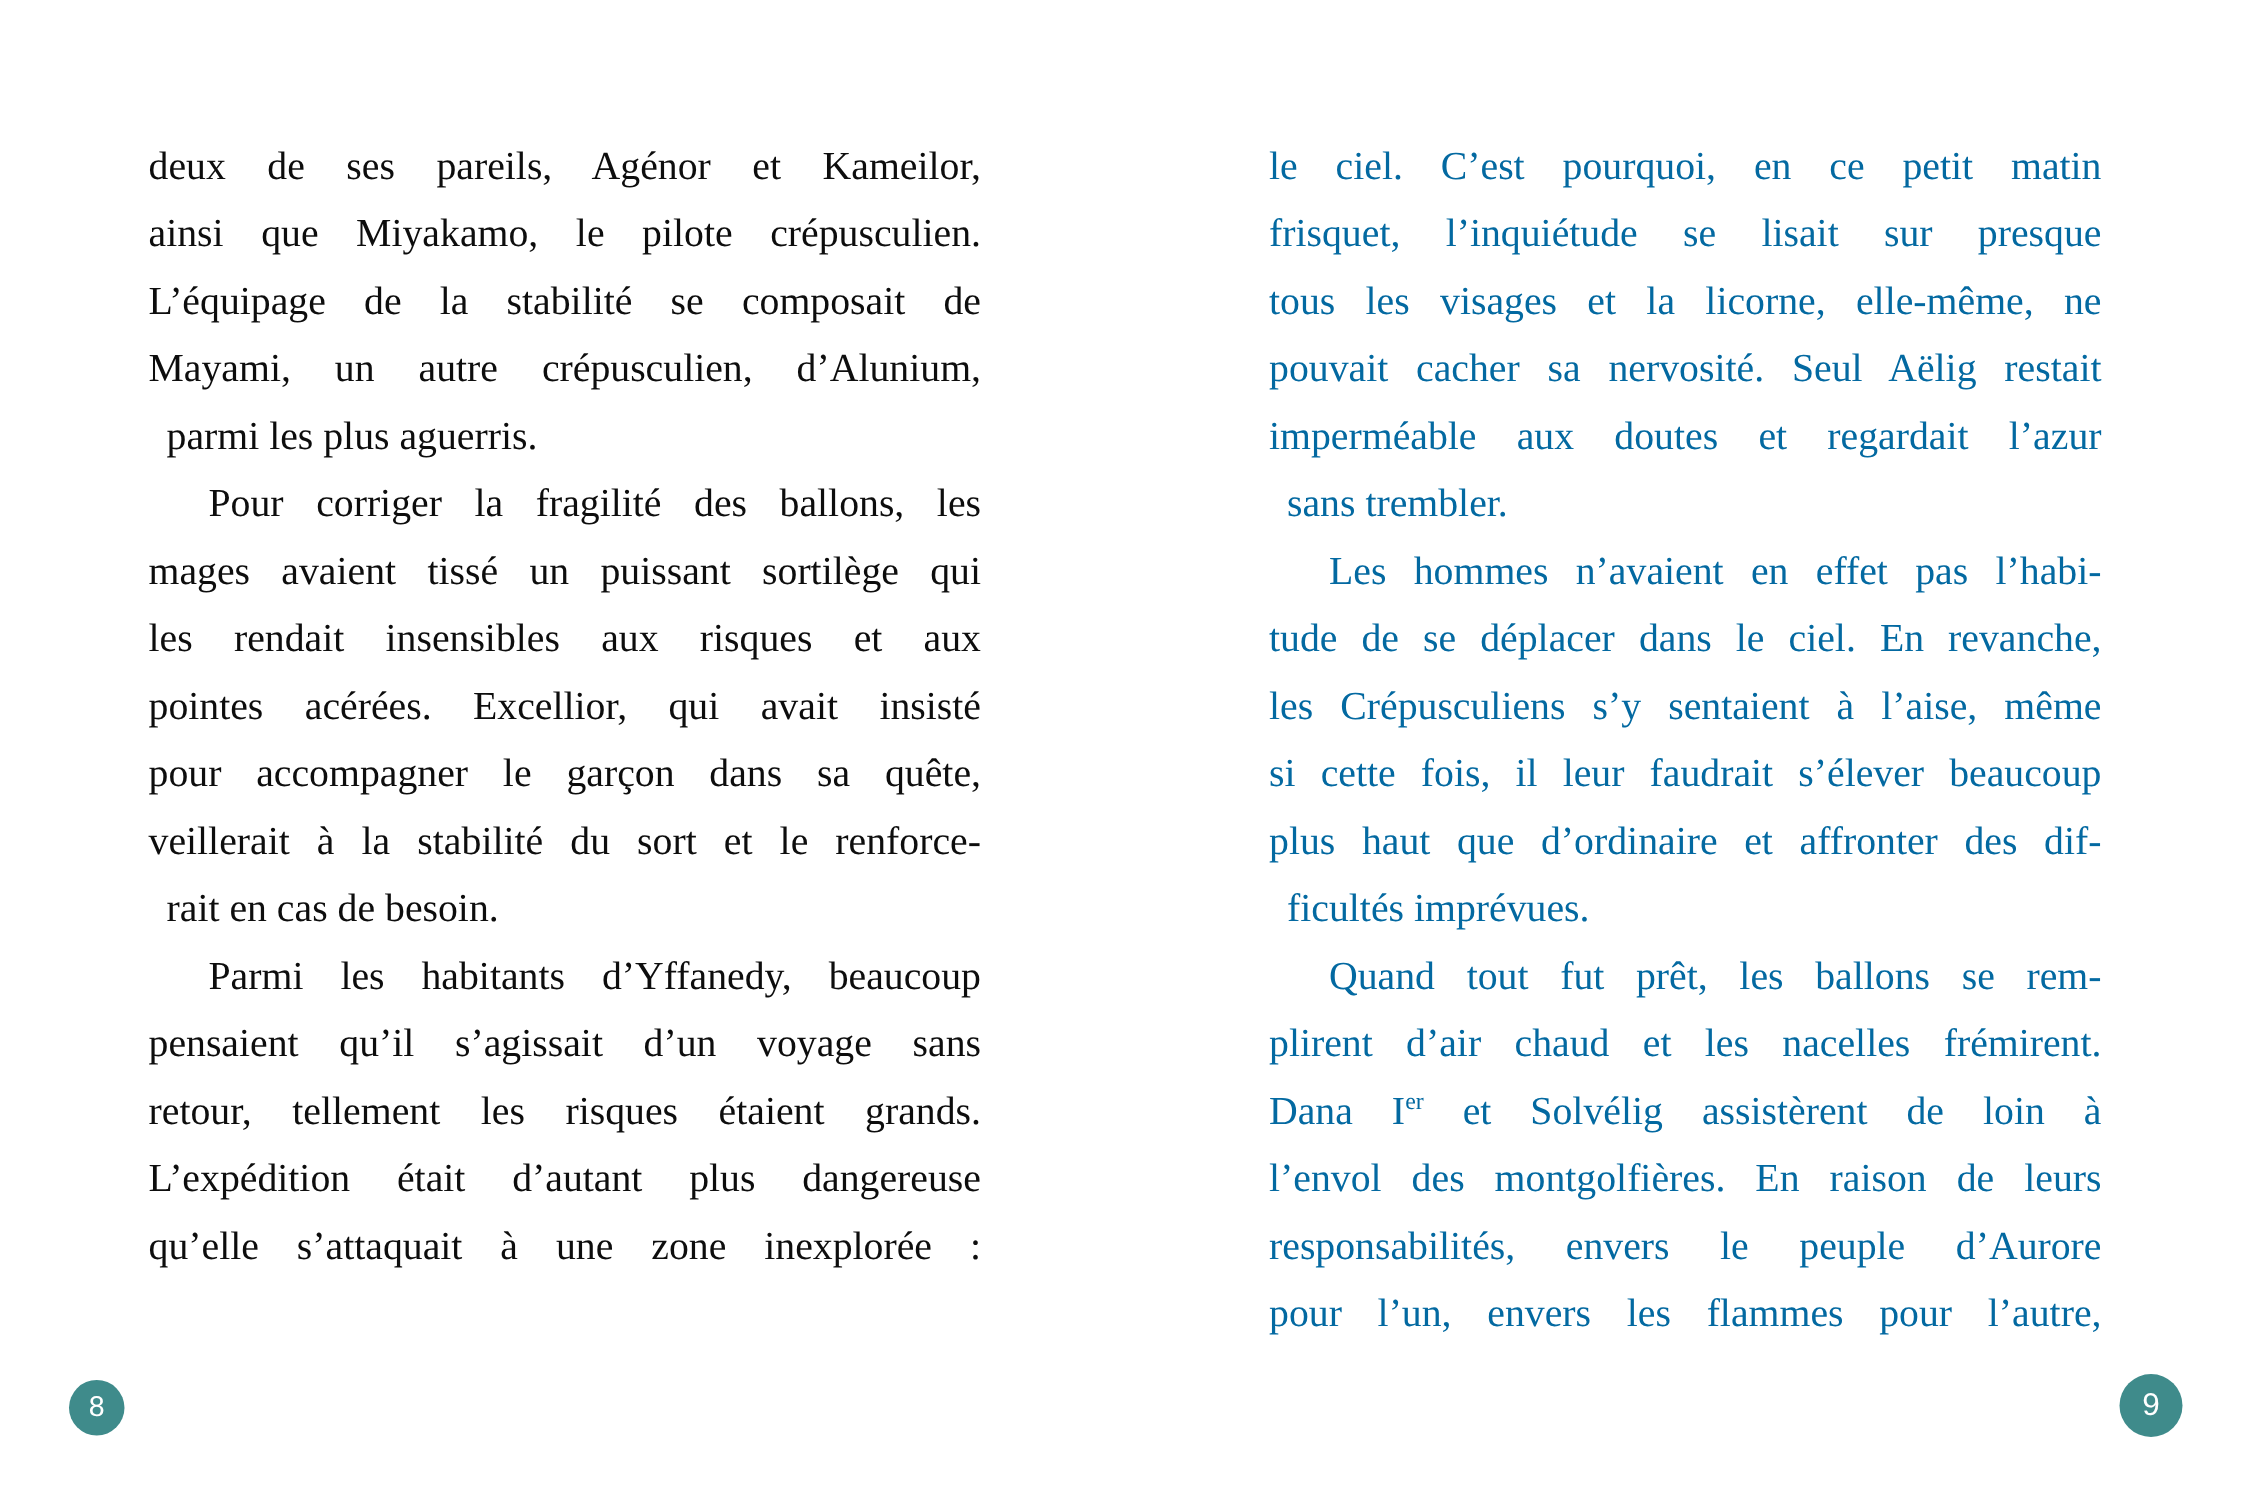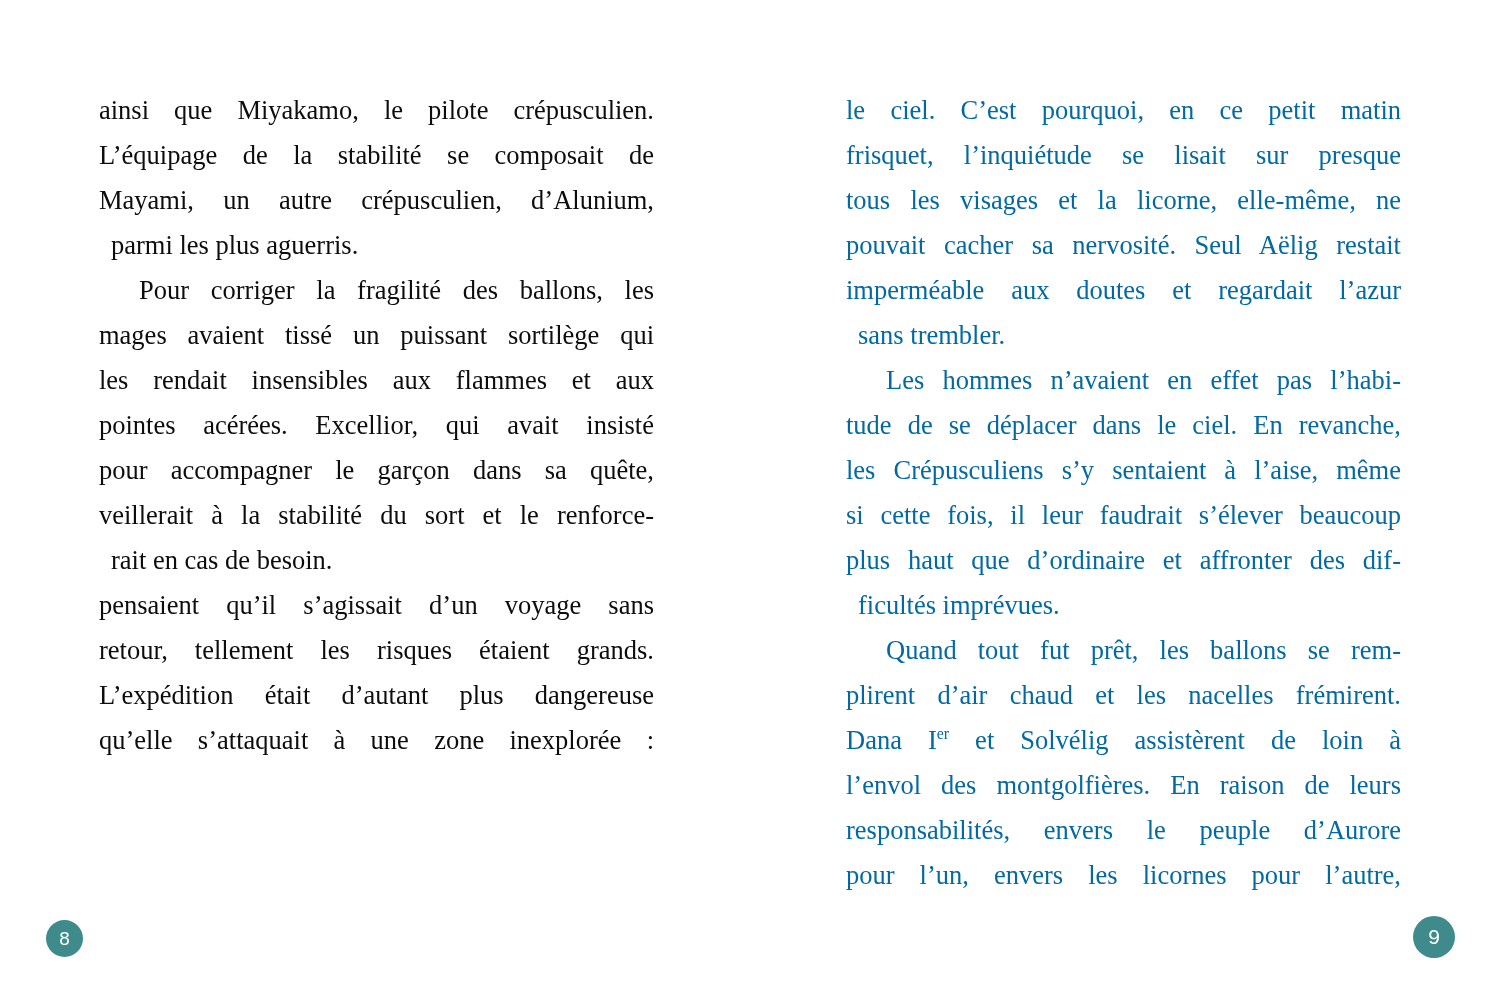--- a/index.html
+++ b/index.html
@@ -91,37 +91,39 @@
 </style>
 </head>
 <body>
 
 <div class="spread" style="background: rgb(255, 255, 255);">
 
   <div class="page page-left">
     <div class="body-text" style="color: rgb(13, 13, 13);">
 
       <p>
+        <span class="line">deux de ses pareils, Agénor et Kameilor,</span>
         <span class="line">ainsi que Miyakamo, le pilote crépusculien.</span>
         <span class="line">L’équipage de la stabilité se composait de</span>
         <span class="line">Mayami, un autre crépusculien, d’Alunium,</span>
         <span class="line last">parmi les plus aguerris.</span>
       </p>
 
       <p>
         <span class="line indent">Pour corriger la fragilité des ballons, les</span>
         <span class="line">mages avaient tissé un puissant sortilège qui</span>
-        <span class="line">les rendait insensibles aux flammes et aux</span>
+        <span class="line">les rendait insensibles aux risques et aux</span>
         <span class="line">pointes acérées. Excellior, qui avait insisté</span>
         <span class="line">pour accompagner le garçon dans sa quête,</span>
         <span class="line">veillerait à la stabilité du sort et le renforce-</span>
         <span class="line last">rait en cas de besoin.</span>
       </p>
 
       <p>
+        <span class="line indent">Parmi les habitants d’Yffanedy, beaucoup</span>
         <span class="line">pensaient qu’il s’agissait d’un voyage sans</span>
         <span class="line">retour, tellement les risques étaient grands.</span>
         <span class="line">L’expédition était d’autant plus dangereuse</span>
         <span class="line">qu’elle s’attaquait à une zone inexplorée :</span>
       </p>
 
     </div>
   </div>
 
   <div class="page page-right">
@@ -144,21 +146,21 @@
         <span class="line">plus haut que d’ordinaire et affronter des dif-</span>
         <span class="line last">ficultés imprévues.</span>
       </p>
 
       <p>
         <span class="line indent">Quand tout fut prêt, les ballons se rem-</span>
         <span class="line">plirent d’air chaud et les nacelles frémirent.</span>
         <span class="line"><span>Dana I</span><sup class="ord">er</sup><span> et Solvélig assistèrent de loin à</span></span>
         <span class="line">l’envol des montgolfières. En raison de leurs</span>
         <span class="line">responsabilités, envers le peuple d’Aurore</span>
-        <span class="line">pour l’un, envers les licornes pour l’autre,</span>
+        <span class="line">pour l’un, envers les flammes pour l’autre,</span>
       </p>
 
     </div>
   </div>
 
   <div class="folio folio-left" style="background: rgb(63, 139, 139); color: rgb(255, 255, 255);">
     <span>8</span>
   </div>
 
   <div class="folio folio-right" style="background: rgb(63, 139, 139); color: rgb(255, 255, 255);">

